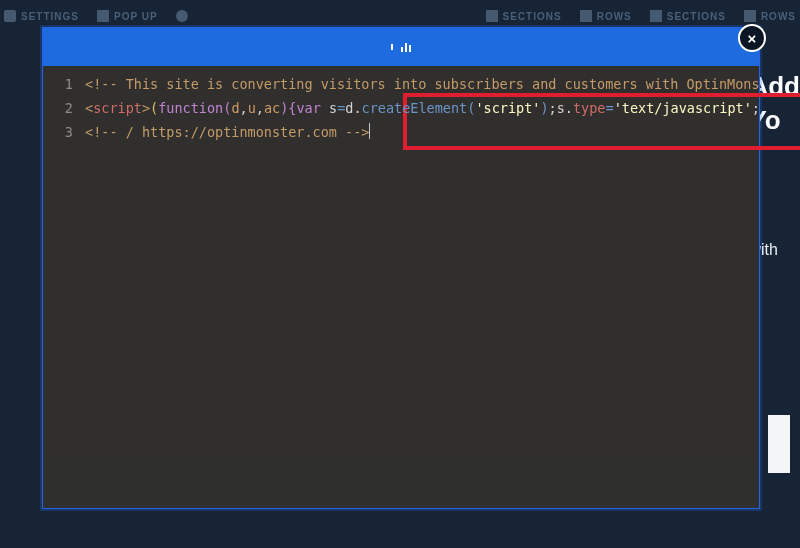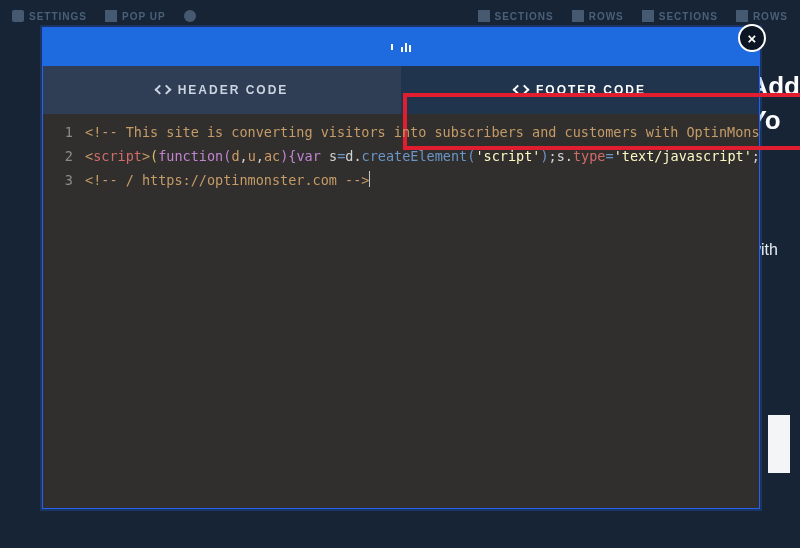--- a/index.html
+++ b/index.html
@@ -1,16 +1,16 @@
 <!DOCTYPE html>
 <html><head>
 <meta charset="utf-8">
 <style>
   html,body{margin:0;padding:0;width:800px;height:548px;overflow:hidden;background:#172436;font-family:"Helvetica Neue",Arial,sans-serif;}
-  .bg-toolbar{position:absolute;top:0;left:0;right:0;height:32px;display:flex;align-items:center;gap:18px;padding:0 12px;color:#4a6078;font-size:10px;font-weight:700;letter-spacing:1px;}
+  .bg-toolbar{position:absolute;top:0;left:0;right:0;height:32px;display:flex;align-items:center;gap:18px;padding:0 4px;color:#4a6078;font-size:10px;font-weight:700;letter-spacing:1px;}
   .bg-toolbar .item{display:flex;align-items:center;gap:5px;}
   .bg-toolbar .spacer{flex:1;}
   .bg-toolbar .ic{width:12px;height:12px;background:#4a6078;opacity:.9;}
   .bg-toolbar .ic.round{border-radius:2px;}
   .bg-right{position:absolute;right:0;top:70px;color:#fff;font-size:26px;font-weight:700;line-height:1.3;text-align:left;padding-left:8px;}
   .bg-right .light{position:absolute;top:170px;font-weight:400;font-size:16px;color:#e6edf3;}
   .bg-field{position:absolute;right:10px;bottom:75px;width:22px;height:58px;background:#f4f5f7;}
   .bg-phone{position:absolute;right:200px;bottom:40px;width:250px;height:34px;background:#e9eef2;border-radius:4px;color:#5a6a78;font-size:12px;overflow:hidden;}
   .bg-phone .tag{position:absolute;right:4px;bottom:3px;background:#8896a2;color:#fff;font-size:8px;font-weight:700;letter-spacing:1px;padding:2px 5px;border-radius:2px;}
 
@@ -89,30 +89,20 @@
   <div class="modal-title">
     <span class="bars-ic">
         <span style="height:6px;"></span>
       </span>
     <span class="bars-ic" style="flex-direction:row;align-items:flex-end;gap:2px;">
         <span style="height:5px;"></span>
         <span style="height:9px;"></span>
         <span style="height:7px;"></span>
       </span>
   </div>
-  <div class="tabs">
-    <div class="tab">
-      <span class="code-ic"></span>
-      <span>HEADER CODE</span>
-    </div>
-    <div class="tab active">
-      <span class="code-ic"></span>
-      <span>FOOTER CODE</span>
-    </div>
-  </div>
   <div class="highlight"></div>
 
   <div class="editor">
     <div class="gutter">
       <div>1</div>
       <div>2</div>
       <div>3</div>
     </div>
     <div class="code"><div><span class="c-brown">&lt;!-- </span><span class="c-brown">This site is converting visitors into subscribers and customers with OptinMons</span></div><div><span class="c-brown">&lt;</span><span class="c-red">script</span><span class="c-brown">&gt;</span><span class="c-yellow">(</span><span class="c-purple">function</span><span class="c-purple">(</span><span class="c-orange">d</span><span>,</span><span class="c-orange">u</span><span>,</span><span class="c-orange">ac</span><span class="c-purple">)</span><span class="c-purple">{</span><span class="c-purple">var</span><span> </span><span>s</span><span class="c-blue">=</span><span>d</span><span>.</span><span class="c-blue">createElement</span><span class="c-blue">(</span><span class="c-green">'script'</span><span class="c-blue">)</span><span>;</span><span>s</span><span>.</span><span class="c-red">type</span><span class="c-blue">=</span><span class="c-green">'text/javascript'</span><span>;</span></div><div><span class="c-brown">&lt;!-- </span><span class="c-brown">/ https://optinmonster.com </span><span class="c-brown">--&gt;</span><span class="cursor"></span></div></div>
   </div>

